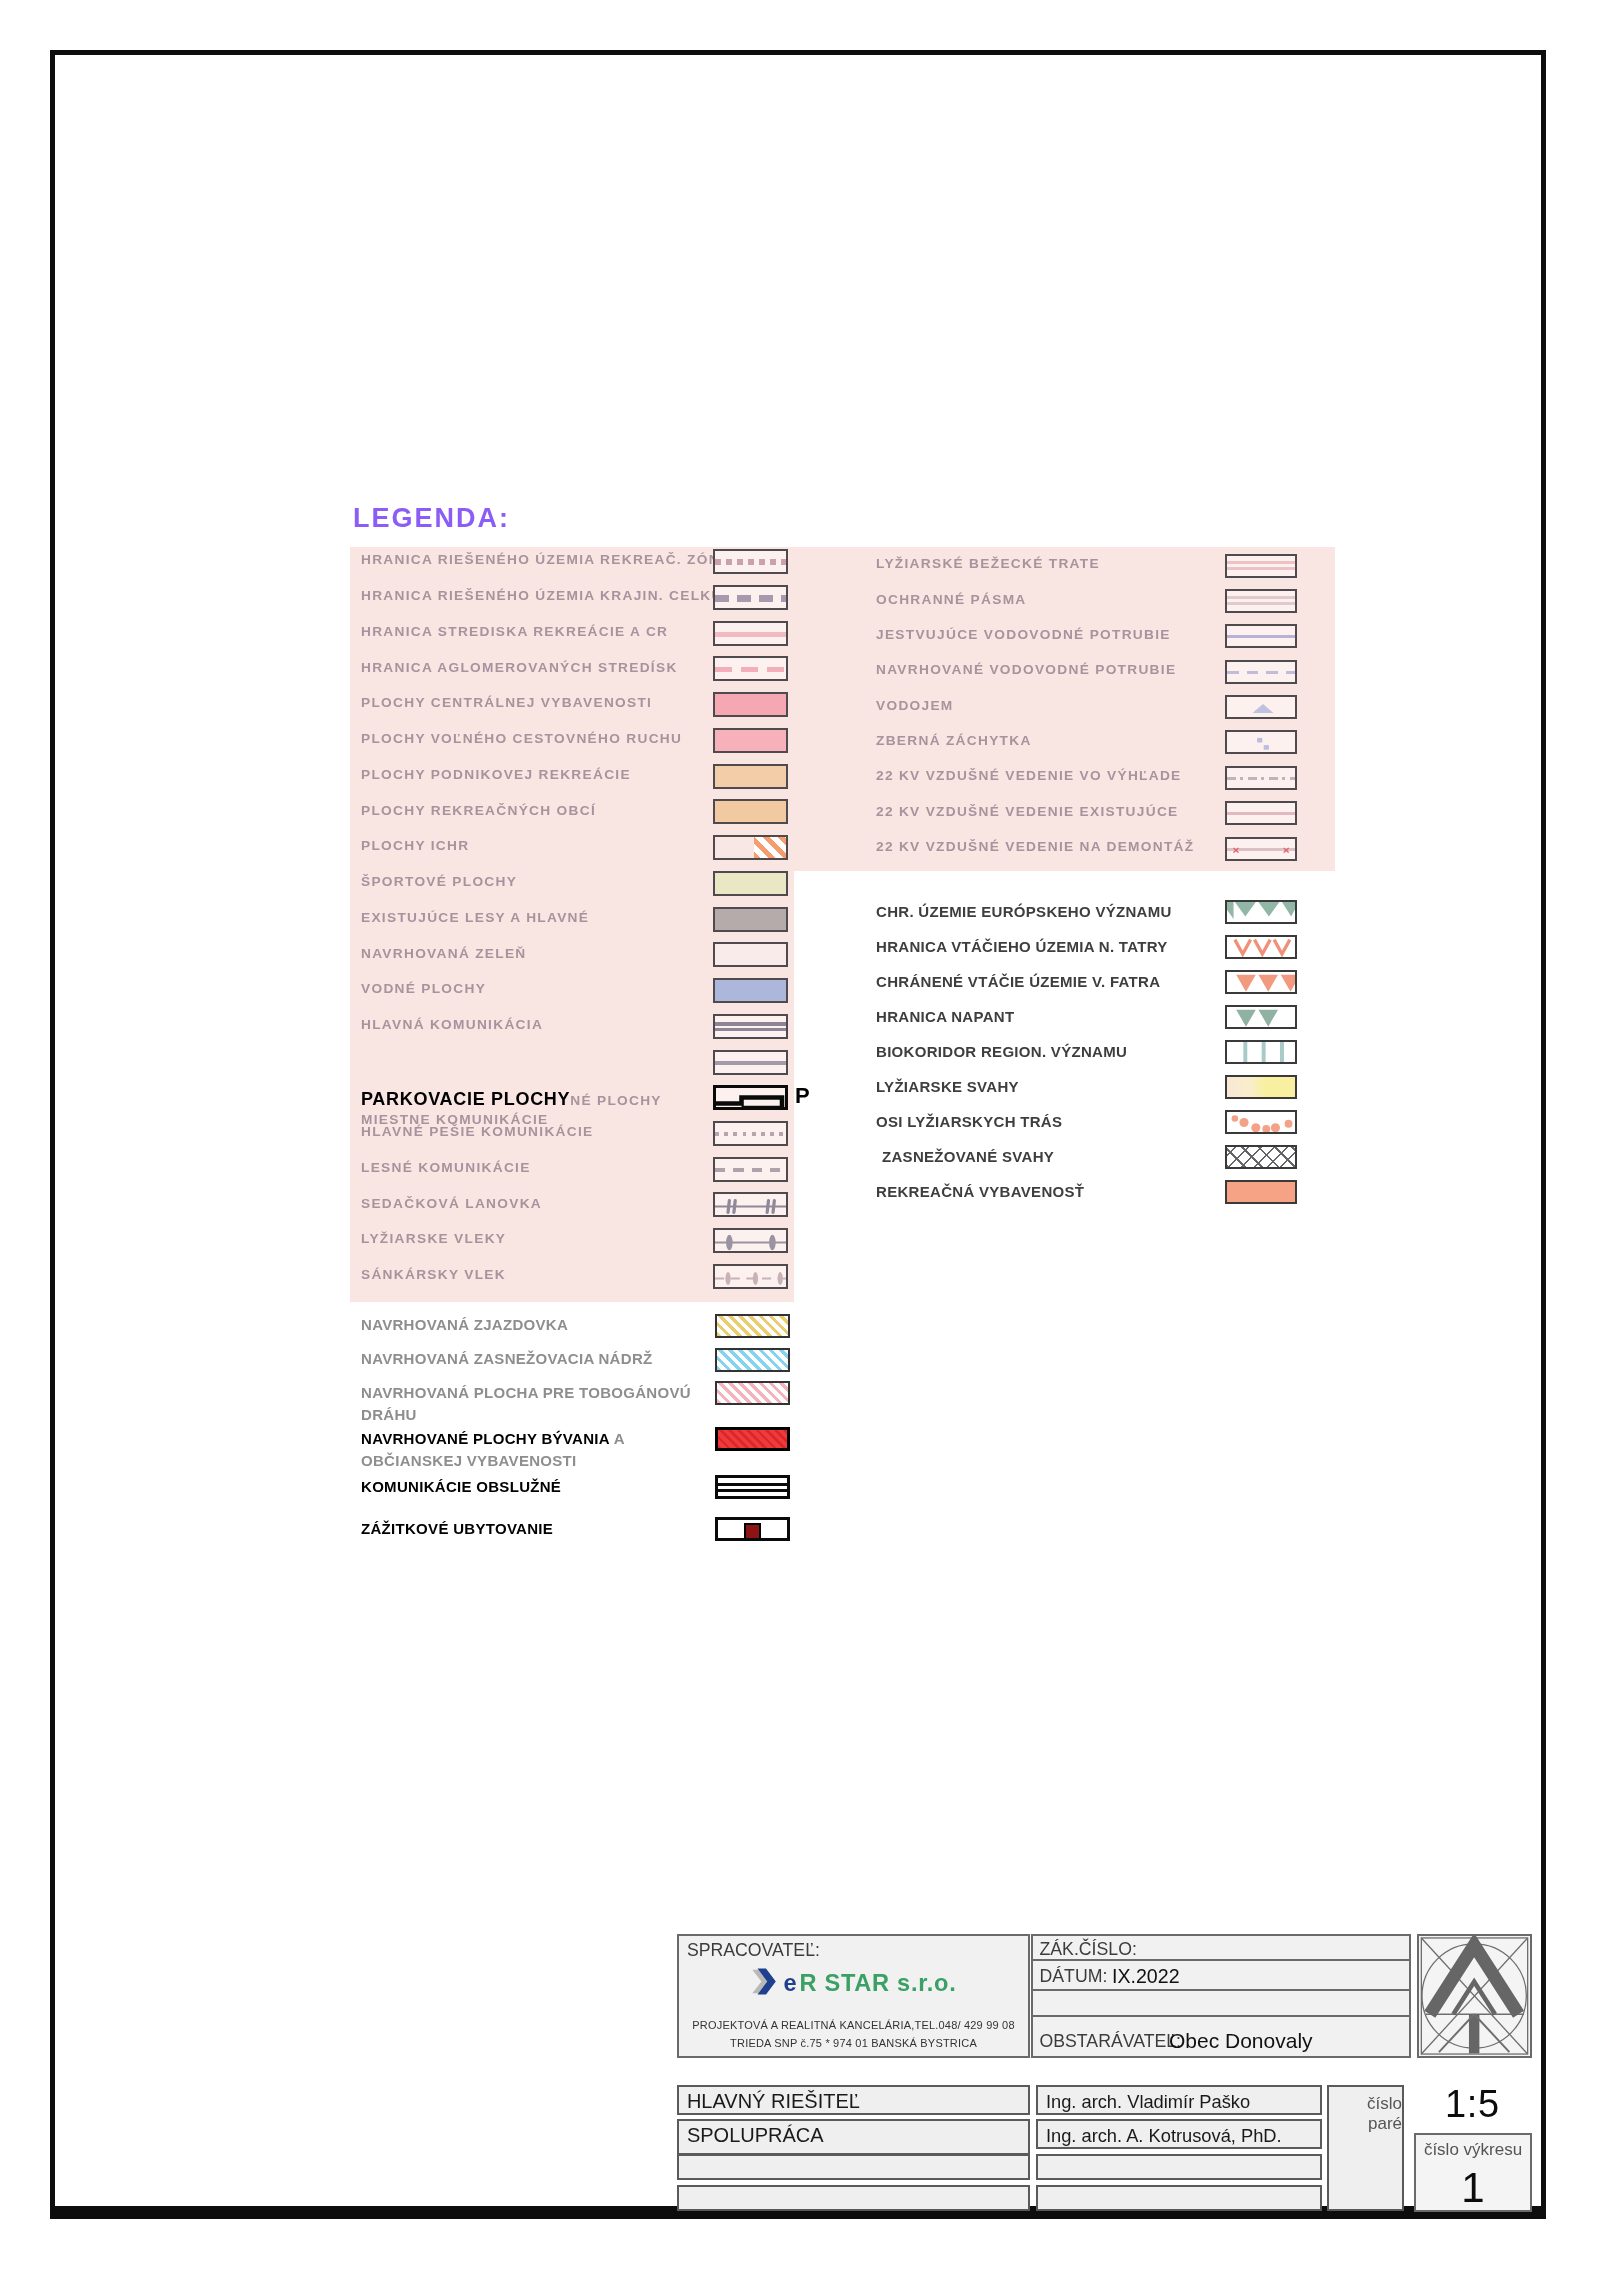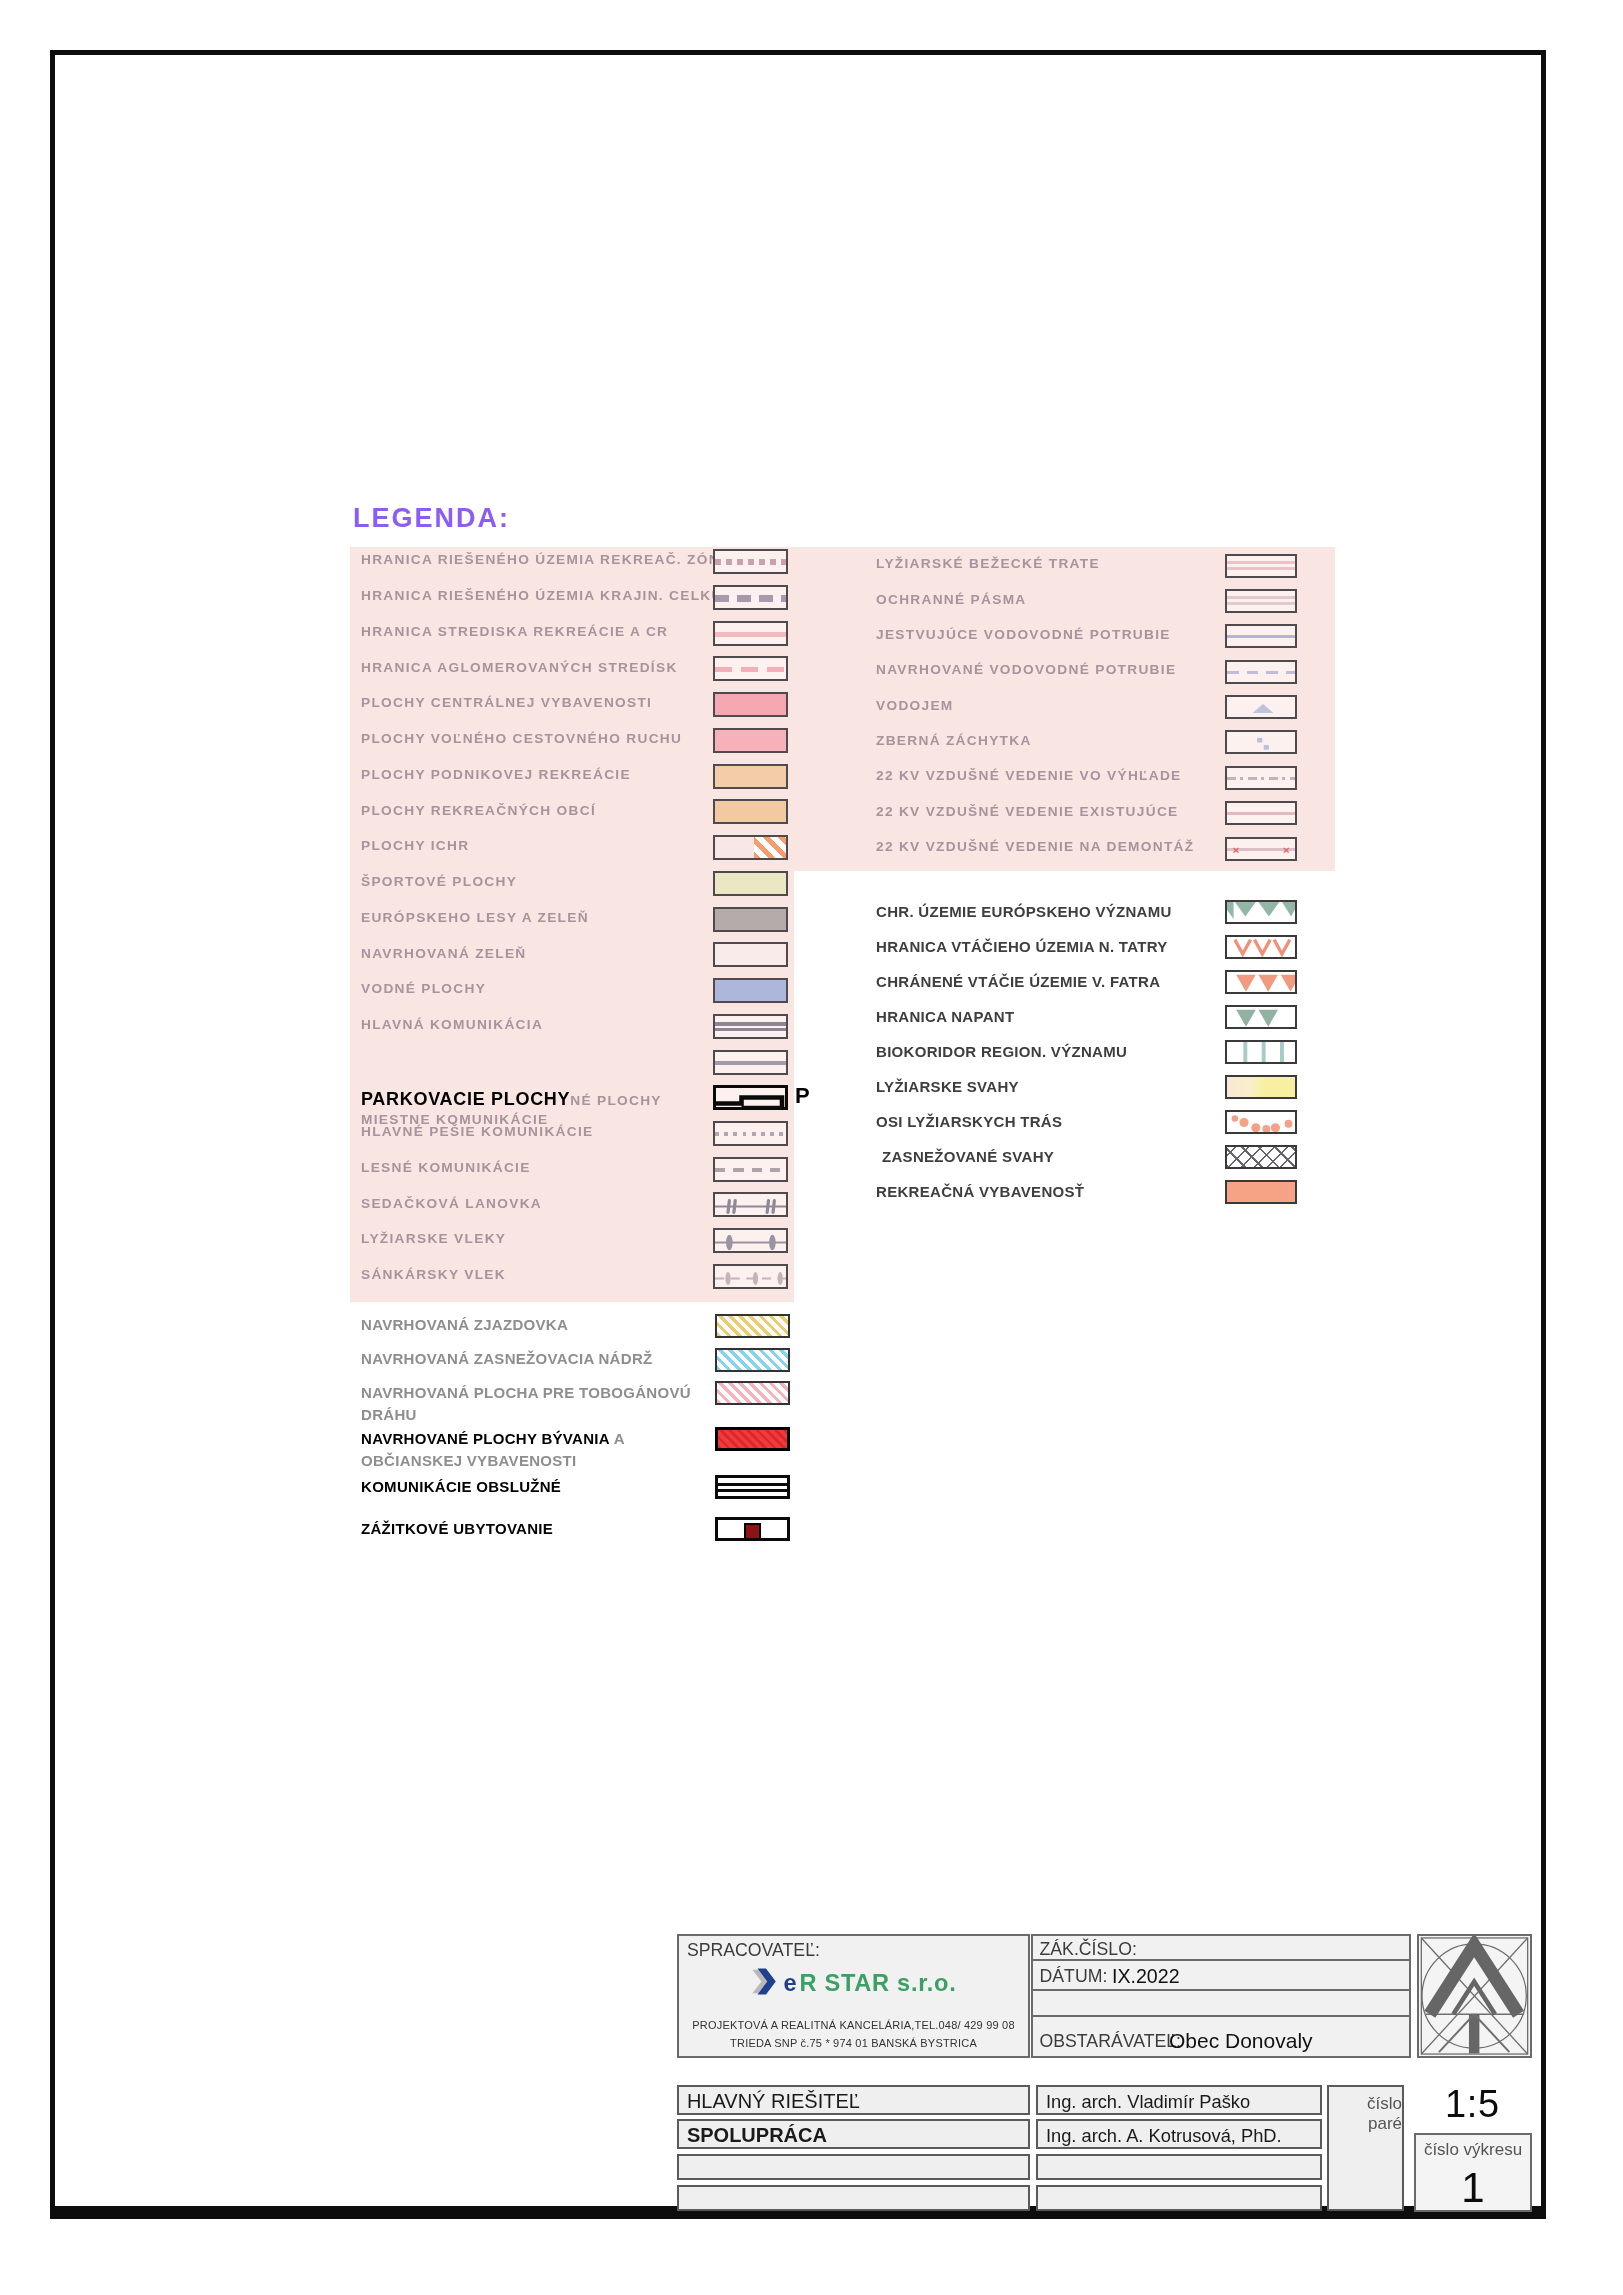--- a/index.html
+++ b/index.html
@@ -106,21 +106,21 @@
       <div style="position:absolute;right:0;top:0;bottom:0;width:45%;background:repeating-linear-gradient(45deg,#f59d6d 0 4.6px,#fff 4.6px 10.5px);"></div>
         </div>
       </div>
       <div class="li faded">
         <span class="li-label" style="left:361px;top:874px;">ŠPORTOVÉ PLOCHY</span>
      <div class="sw" style="left:713px;top:871px;width:75px;height:25px;">
           <div style="position:absolute;inset:0;background:#eae7c4;"></div>
         </div>
       </div>
       <div class="li faded">
-        <span class="li-label" style="left:361px;top:910px;">EURÓPSKEHO LESY A ZELEŇ</span>
+        <span class="li-label" style="left:361px;top:910px;">EXISTUJÚCE LESY A HLAVNÉ</span>
      <div class="sw" style="left:713px;top:907px;width:75px;height:25px;">
           <div style="position:absolute;inset:0;background:#b5abab;"></div>
         </div>
       </div>
       <div class="li faded">
         <span class="li-label" style="left:361px;top:946px;">NAVRHOVANÁ ZELEŇ</span>
      <div class="sw" style="left:713px;top:942px;width:75px;height:25px;">
           <div style="position:absolute;inset:0;background:#f9ebea;"></div>
         </div>
       </div>
@@ -461,21 +461,21 @@
   <div id="lower-table">
       <div>
         <div class="cell" style="left:677px;top:2085px;width:353px;height:30px;">
        <span style="position:absolute;left:7.9px;top:2.6px;font-size:20px;color:#1a1a1a;">HLAVNÝ RIEŠITEĽ</span>
      </div>
      <div class="cell" style="left:1036px;top:2085px;width:286px;height:30px;">
        <span style="position:absolute;left:7.9px;top:3.9px;font-size:18.3px;color:#1a1a1a;">Ing. arch. Vladimír Paško</span>
      </div>
       </div>
       <div>
-        <div class="cell" style="left:677px;top:2119px;width:353px;height:30px;font-weight:bold;">
+        <div class="cell" style="left:677px;top:2119px;width:353px;height:36px;">
        <span style="position:absolute;left:7.9px;top:2.6px;font-size:20px;color:#1a1a1a;">SPOLUPRÁCA</span>
      </div>
      <div class="cell" style="left:1036px;top:2119px;width:286px;height:30px;">
        <span style="position:absolute;left:7.9px;top:3.9px;font-size:18.3px;color:#1a1a1a;">Ing. arch. A. Kotrusová, PhD.</span>
      </div>
       </div>
       <div>
         <div class="cell" style="left:677px;top:2154px;width:353px;height:26px;">
        <span style="position:absolute;left:7.9px;top:0.7px;font-size:20px;color:#1a1a1a;"></span>
      </div>

